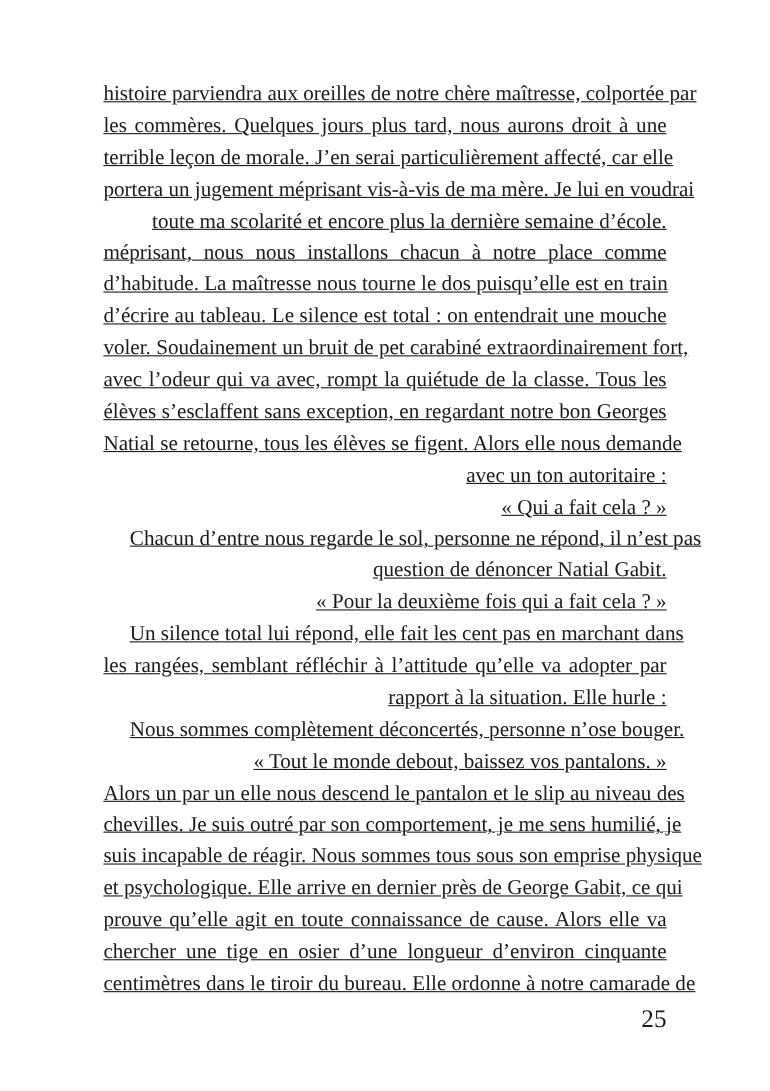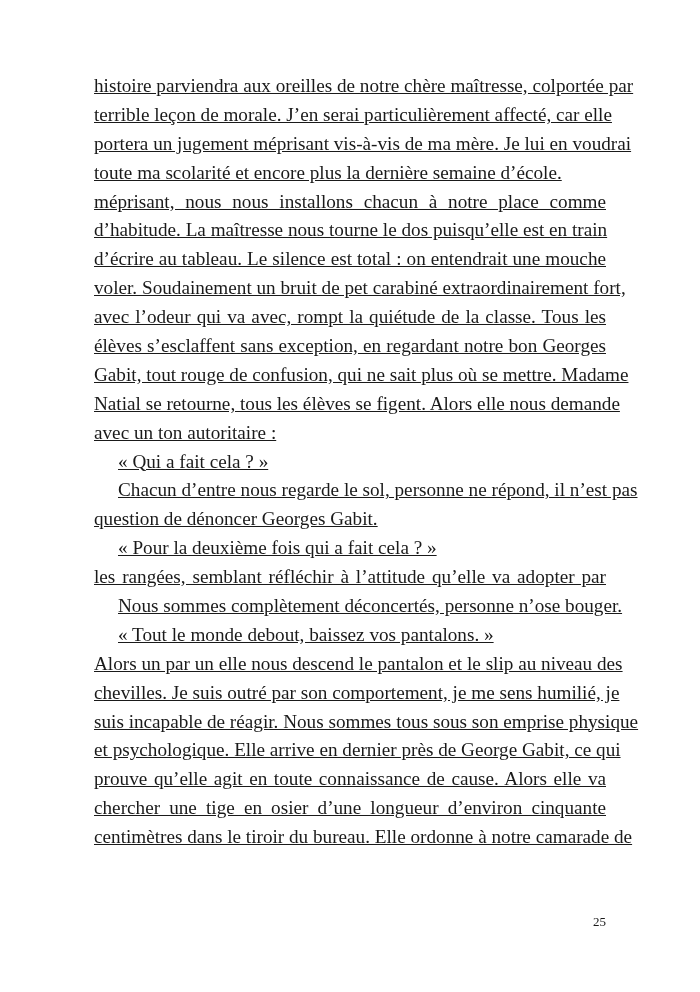--- a/index.html
+++ b/index.html
@@ -27,56 +27,58 @@
       display: block;
       white-space: nowrap;
       height: 28.9px;
       text-decoration: underline;
     }
     .justify {
       text-align: justify;
       text-align-last: justify;
     }
     .left {
-      text-align: left;
+      text-align: right;
     }
     .indent {
       padding-left: 24px;
     }
     .page-number {
       position: absolute;
       right: 94px;
       top: 914px;
       font-family: "Liberation Serif", serif;
-      font-size: 13px;
+      font-size: 23px;
       color: #1a1a1a;
     }
   </style>
 </head>
 <body>
 
 <div class="page" id="page-body">
     <span class="line justify">histoire parviendra aux oreilles de notre chère maîtresse, colportée par</span>
+    <span class="line justify">les commères. Quelques jours plus tard, nous aurons droit à une</span>
     <span class="line justify">terrible leçon de morale. J’en serai particulièrement affecté, car elle</span>
     <span class="line justify">portera un jugement méprisant vis-à-vis de ma mère. Je lui en voudrai</span>
     <span class="line left">toute ma scolarité et encore plus la dernière semaine d’école.</span>
     <span class="line justify">méprisant, nous nous installons chacun à notre place comme</span>
     <span class="line justify">d’habitude. La maîtresse nous tourne le dos puisqu’elle est en train</span>
     <span class="line justify">d’écrire au tableau. Le silence est total : on entendrait une mouche</span>
     <span class="line justify">voler. Soudainement un bruit de pet carabiné extraordinairement fort,</span>
     <span class="line justify">avec l’odeur qui va avec, rompt la quiétude de la classe. Tous les</span>
     <span class="line justify">élèves s’esclaffent sans exception, en regardant notre bon Georges</span>
-    <span class="line justify">Gabit, tout rouge de confusion, qui ne sait plus où se mettre. Madame</span>
     <span class="line justify">Natial se retourne, tous les élèves se figent. Alors elle nous demande</span>
     <span class="line left">avec un ton autoritaire :</span>
     <span class="line left indent">« Qui a fait cela ? »</span>
     <span class="line justify indent">Chacun d’entre nous regarde le sol, personne ne répond, il n’est pas</span>
-    <span class="line left">question de dénoncer Georges Gabit.</span>
+    <span class="line left">question de dénoncer Natial Gabit.</span>
     <span class="line left indent">« Pour la deuxième fois qui a fait cela ? »</span>
+    <span class="line justify indent">Un silence total lui répond, elle fait les cent pas en marchant dans</span>
     <span class="line justify">les rangées, semblant réfléchir à l’attitude qu’elle va adopter par</span>
+    <span class="line left">rapport à la situation. Elle hurle :</span>
     <span class="line justify indent">Nous sommes complètement déconcertés, personne n’ose bouger.</span>
     <span class="line left indent">« Tout le monde debout, baissez vos pantalons. »</span>
     <span class="line justify">Alors un par un elle nous descend le pantalon et le slip au niveau des</span>
     <span class="line justify">chevilles. Je suis outré par son comportement, je me sens humilié, je</span>
     <span class="line justify">suis incapable de réagir. Nous sommes tous sous son emprise physique</span>
     <span class="line justify">et psychologique. Elle arrive en dernier près de George Gabit, ce qui</span>
     <span class="line justify">prouve qu’elle agit en toute connaissance de cause. Alors elle va</span>
     <span class="line justify">chercher une tige en osier d’une longueur d’environ cinquante</span>
     <span class="line justify">centimètres dans le tiroir du bureau. Elle ordonne à notre camarade de</span>
   </div>

